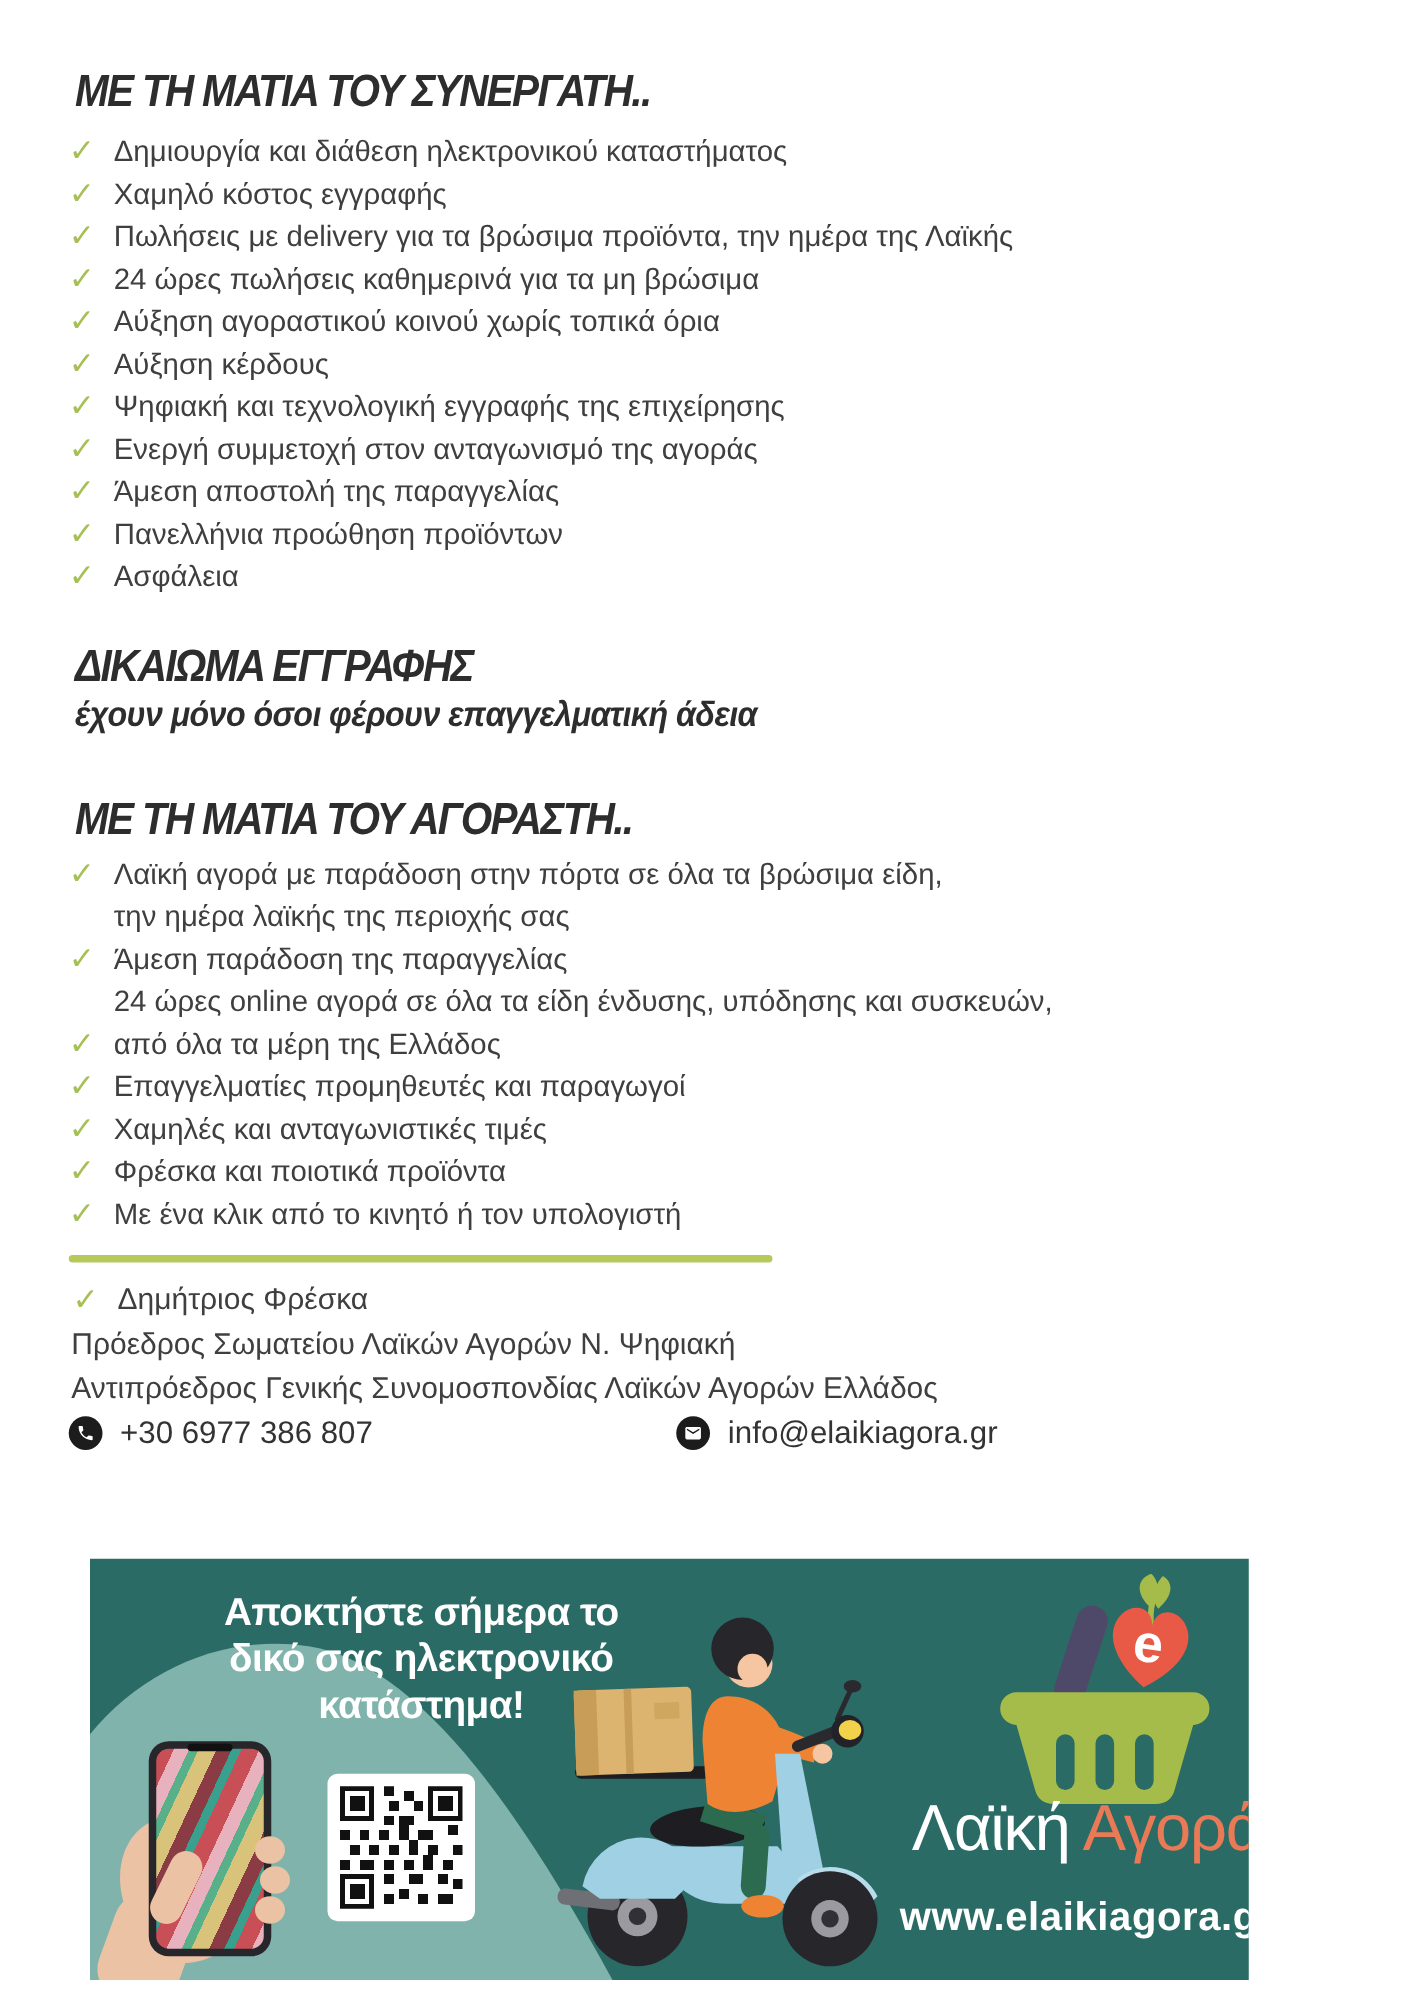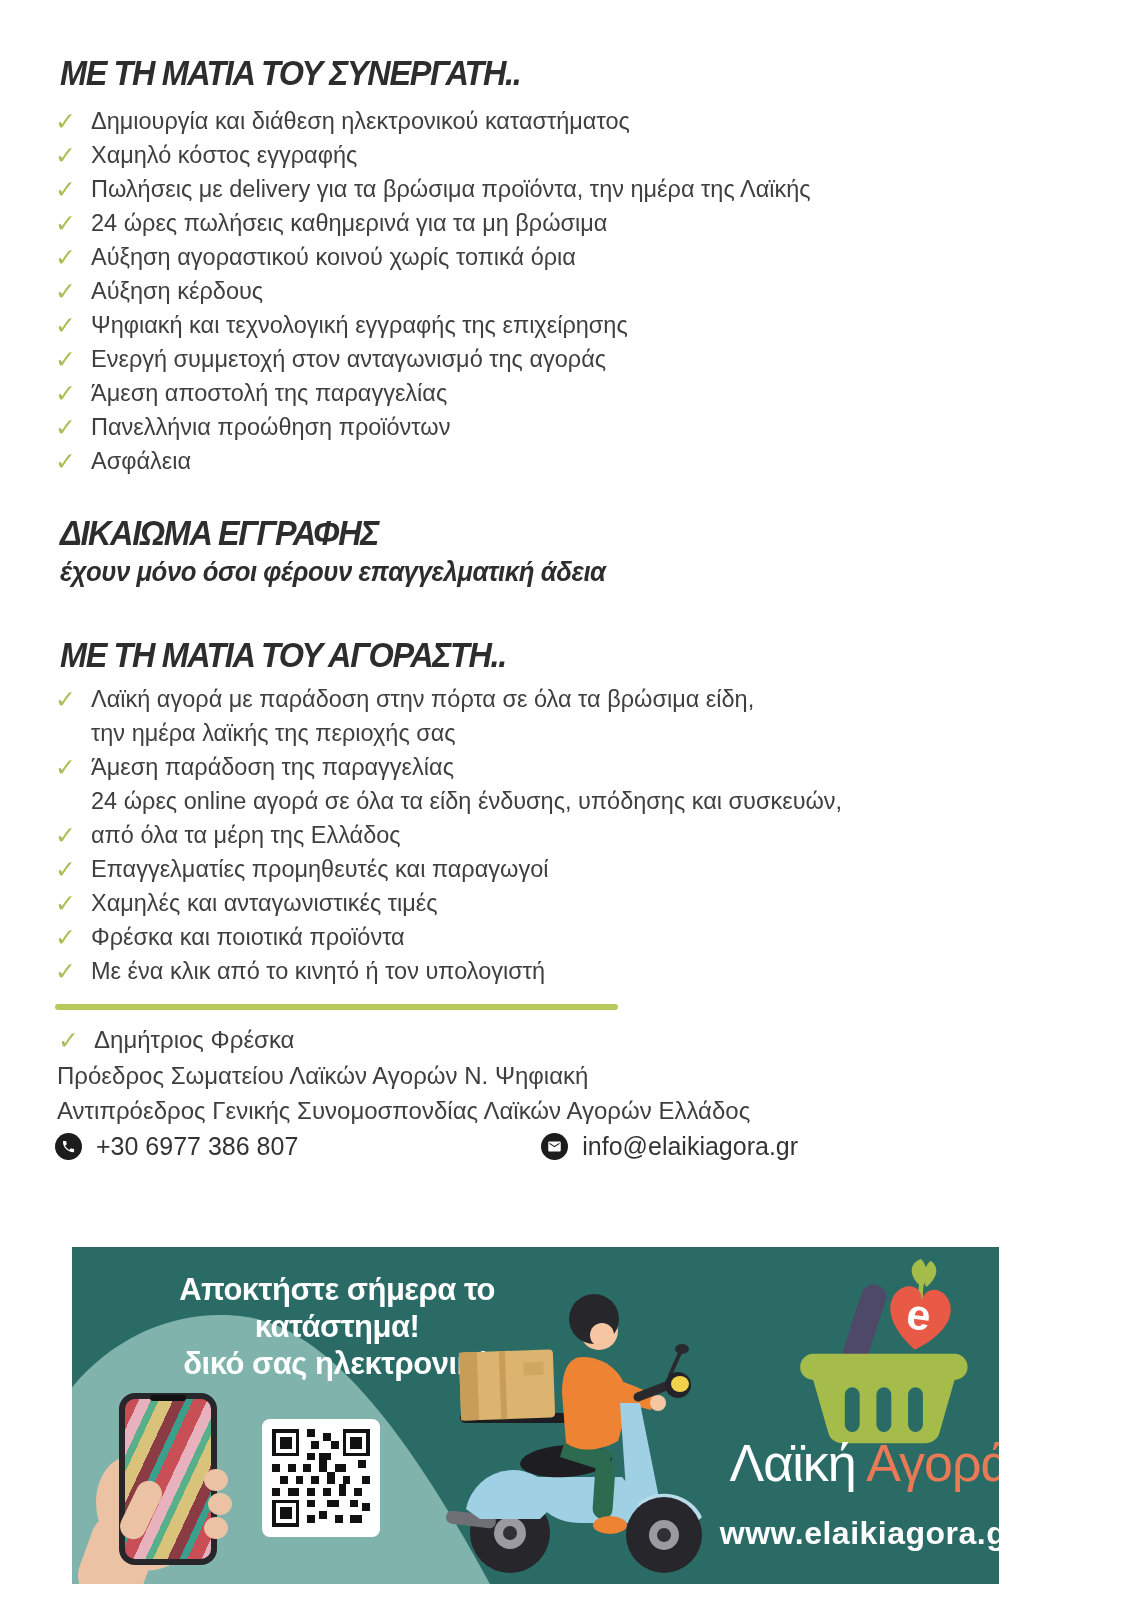--- a/index.html
+++ b/index.html
@@ -222,22 +222,22 @@
   </div>
 
   <div class="banner">
 
     <svg class="blob" width="1008" height="337" viewBox="0 0 1008 337">
       <path d="M -40 337 L -40 215 C -10 118 80 56 175 70 C 262 84 342 198 418 337 Z" fill="var(--blob)"></path>
     </svg>
 
     <div class="banner-headline">
       <div>Αποκτήστε σήμερα το</div>
+      <div>δικό σας ηλεκτρονικό</div>
       <div>κατάστημα!</div>
-      <div>δικό σας ηλεκτρονικό</div>
     </div>
 
     <div class="hand-group">
       <div class="palm"></div>
       <div class="wrist"></div>
       <div class="phone">
         <div class="phone-screen"></div>
       </div>
       <div class="phone-notch" style="left:66px;"></div>
       <div class="thumb"></div>

